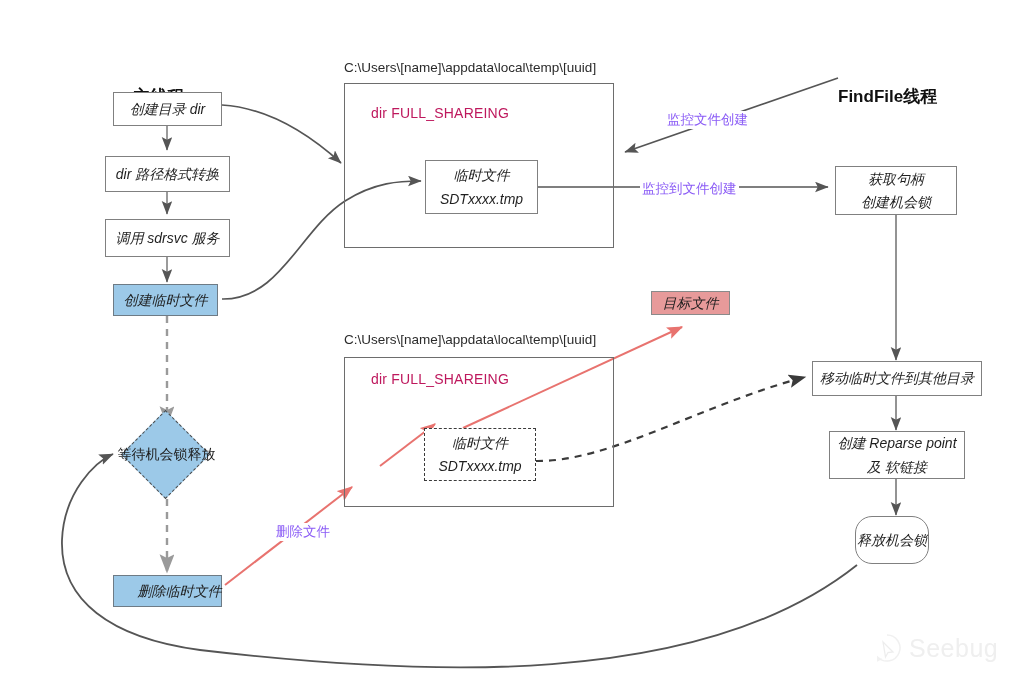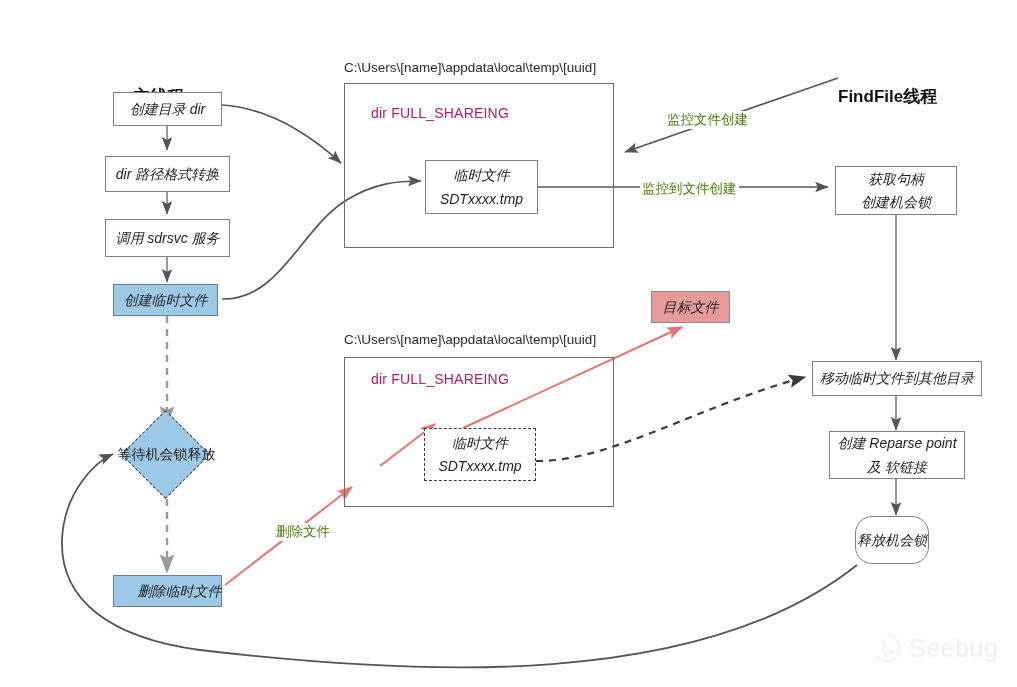--- a/index.html
+++ b/index.html
@@ -92,21 +92,21 @@
   .dir-label{
     position:absolute;
     font-size:14px;
     color:#be185d;
     white-space:nowrap;
     letter-spacing:.2px;
   }
   .edge-label{
     position:absolute;
     font-size:13.5px;
-    color:#4d7c0f;
+    color:#8b5cf6;
     white-space:nowrap;
     background:#ffffff;
     padding:0 2px;
   }
   .node .line2{ margin-top:3px;text-align:center; }
   .watermark{
     position:absolute;
     display:flex;
     align-items:center;
     gap:7px;
@@ -210,21 +210,21 @@
     <span>创建临时文件</span>
   </div>
 
   <div class="diamond" style="left:134px; top:423px; width:63px; height:63px;"></div>
   <div class="diamond-label" style="left:95px; top:440px; width:143px; height:30px;">等待机会锁释放</div>
 
   <div class="node box-blue" style="left:113px; top:575px; width:109px; height:32px;padding-left:24px;">
     <span>删除临时文件</span>
   </div>
 
-  <div class="node box-pink" style="left:651px; top:291px; width:79px; height:32px;">
+  <div class="node box-pink" style="left:651px; top:291px; width:79px; height:24px;">
     <span>目标文件</span>
   </div>
 
   <div class="node box" style="left:835px; top:166px; width:122px; height:49px;">
     <span>获取句柄</span>
     <span class="line2">创建机会锁</span>
   </div>
 
   <div class="node box" style="left:812px; top:361px; width:170px; height:35px;">
     <span>移动临时文件到其他目录</span>

